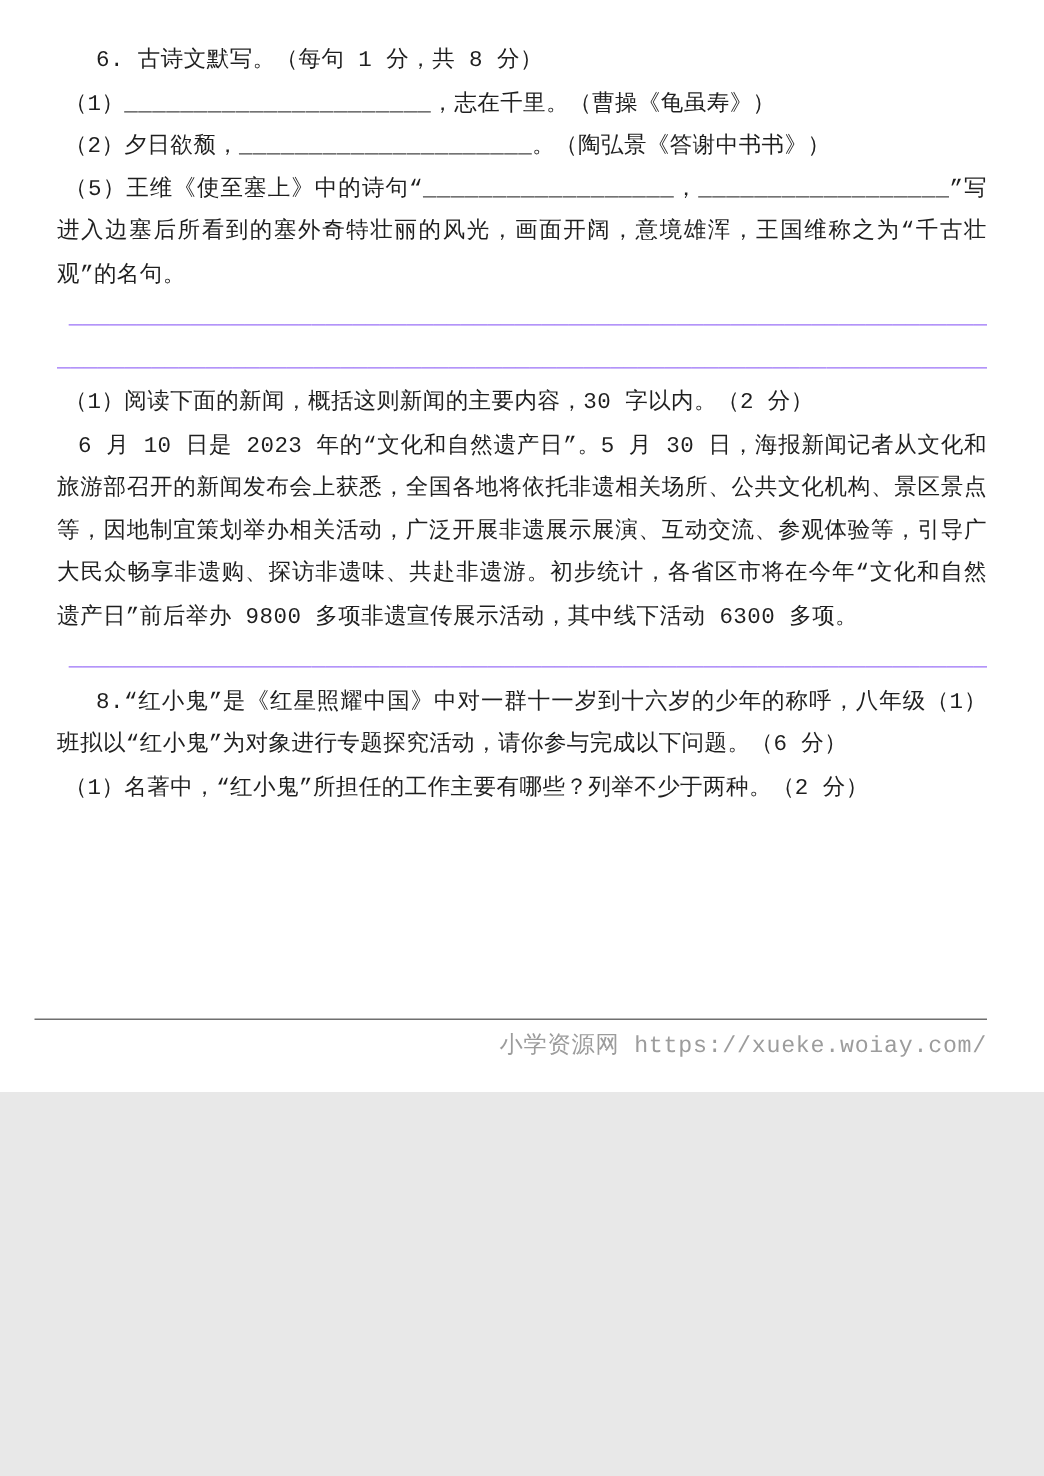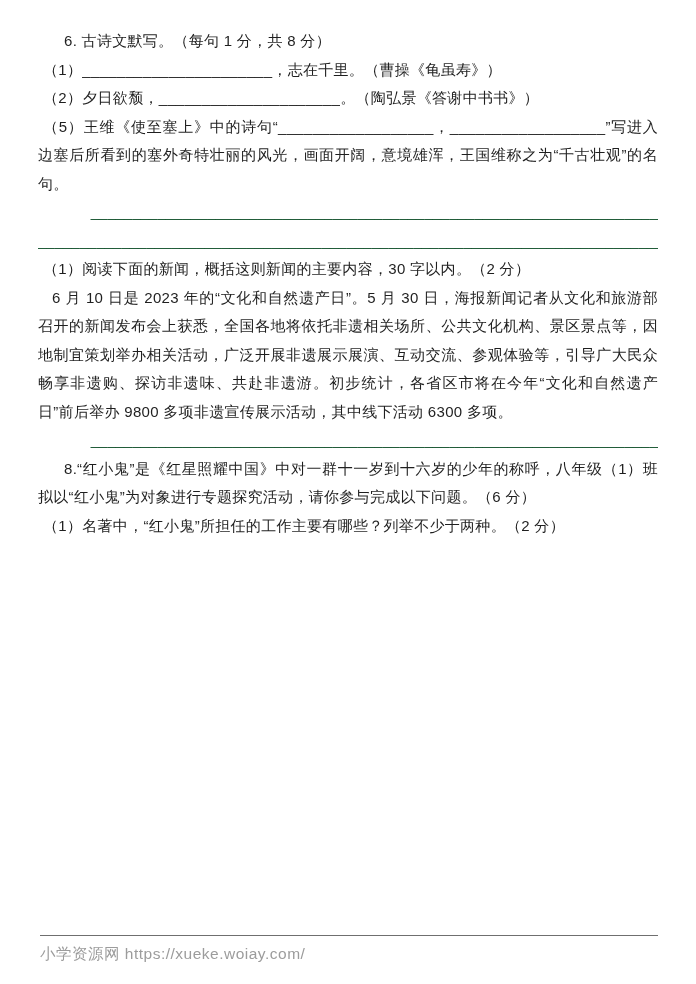--- a/index.html
+++ b/index.html
@@ -1,50 +1,50 @@
 <!DOCTYPE html>
 <html><head>
 <meta charset="utf-8">
 <style>
   html,body{margin:0;padding:0;background:#e8e8e8;}
   .page{
-    width:696px;height:984px;
+    width:696px;height:728px;
     background:#ffffff;
     position:relative;
     overflow:hidden;
-    font-family:Liberation Sans, sans-serif;
+    font-family:Liberation Mono, monospace;
     color:#1f1f1f;
   }
   .content{padding:27px 38px 0 38px;}
   p.line{
     margin:0;
     font-size:15px;
     line-height:28.5px;
     text-align:justify;
     letter-spacing:0.3px;
     word-break:break-all;
   }
   p.blank-line{
     margin:0;
     font-size:15px;
     line-height:28.5px;
     text-align:right;
     white-space:nowrap;
     overflow:hidden;
-    color:#14532d;
+    color:#8b5cf6;
   }
   .ind-q{text-indent:26px;}
   .ind-sub{text-indent:5px;}
   .ind-news{text-indent:14px;}
   .gap-md{margin-top:22px;}
   .gap-sm{margin-top:11px;}
   .footer{
     position:absolute;
-    left:40px;right:38px;bottom:20px;
-    text-align:left;
+    left:23px;right:38px;bottom:20px;
+    text-align:right;
   }
   .footer-divider{
     border:none;
     border-top:1px solid #6f6f6f;
     margin:0 0 7px 0;
   }
   .footer-text{
     margin:0;
     font-size:15.5px;
     line-height:21px;

